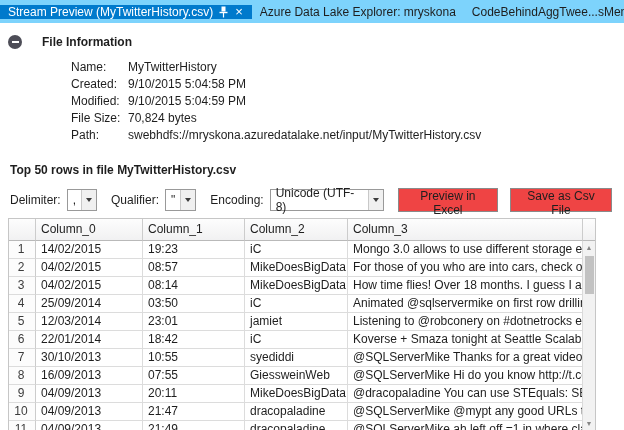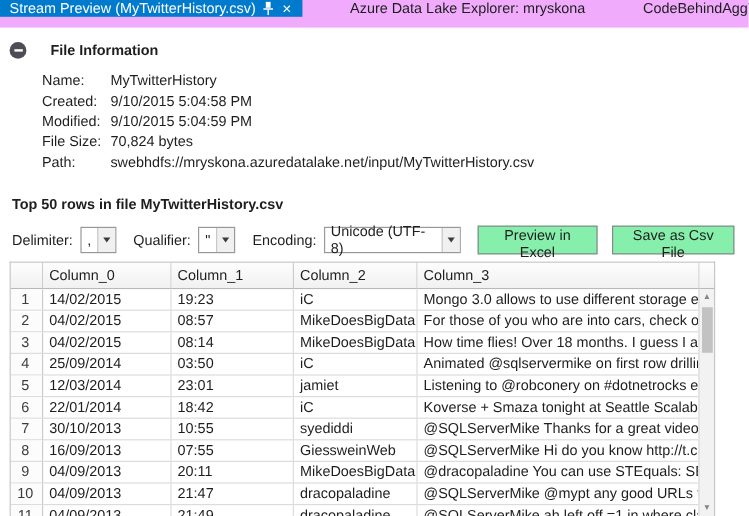--- a/index.html
+++ b/index.html
@@ -3,43 +3,43 @@
 <meta charset="utf-8">
 <style>
   * { margin:0; padding:0; box-sizing:border-box; }
   html,body { background:#fff; }
   .window {
     width:624px; height:430px; position:relative; overflow:hidden;
     background:#fff; font-family:"Liberation Sans", sans-serif;
     font-size:12px; color:#1E1E1E;
   }
   
-  .tabbar { height:23px; background:#f0abfc; display:flex; align-items:flex-start; overflow:hidden; white-space:nowrap;gap:32px; }
+  .tabbar { height:23px; background:#7dd3fc; display:flex; align-items:center; overflow:hidden; white-space:nowrap; }
   .tab { display:flex; align-items:center; padding:0 8px; gap:6px; color:#1E1E1E; cursor:default; }
   .tab.active { background:#007ACC; color:#fff; }
   .tab-pin svg { display:block; }
   .tab-close { font-size:13px; line-height:1; padding:0 1px; }
   
   .fileinfo-header { display:flex; align-items:center; margin:12px 0 0 8px; gap:20px; }
   .collapse-btn { width:14px; height:14px; flex:none; border-radius:50%; background:#4D4D57; display:inline-flex; align-items:center; justify-content:center; }
   .collapse-btn .minus { width:7px; height:2px; background:#fff; }
   .section-title { font-weight:bold; }
   .fields { margin:10px 0 0 35px; }
   .field-row { display:flex; height:17px; line-height:17px; white-space:nowrap; }
-  .field-label { width:57px; flex:none; }
+  .field-label { width:57px; flex:none;margin-left:36px; }
   
   .preview-title { font-weight:bold; margin:19px 0 0 10px; }
   .controls { display:flex; align-items:center; margin:11px 0 12px 10px; height:24px; }
   .ctl-label { margin-right:6px; }
   .combo { display:inline-flex; align-items:stretch; height:22px; border:1px solid #999; background:#fff; margin-right:14px; }
   .combo-val { display:flex; align-items:center; padding:0 5px; min-width:12px; }
   .combo-arrow { width:15px; display:flex; align-items:center; justify-content:center; background:#F0F0F0; border-left:1px solid #C8C8C8; }
   .combo-arrow::after { content:""; border-left:3.5px solid transparent; border-right:3.5px solid transparent; border-top:4px solid #3C3C3C; }
   .combo-enc .combo-val { min-width:97px; }
-  .btn { height:24px; padding:0 14px; margin-right:12px; background:#86efac; border:1px solid #8A8A8A; font-family:inherit; font-size:12px; color:#1E1E1E; cursor:default; }
+  .btn { height:24px; padding:0 14px; margin-right:12px; background:#ef4444; border:1px solid #8A8A8A; font-family:inherit; font-size:12px; color:#1E1E1E; cursor:default; }
   
   .grid { position:absolute; left:8px; top:218px; width:588px; bottom:0; border:1px solid #C6C6C6; border-bottom:none; overflow:hidden; background:#fff; }
   .grid-header { display:flex; height:22px; }
   .hcell { background:linear-gradient(#FDFDFD,#F1F1F2); border-right:1px solid #CCCCCC; border-bottom:1px solid #B9B9B9; line-height:21px; padding:0 4px 0 5px; overflow:hidden; white-space:nowrap; }
   .hfill { flex:1; border-right:none; padding:0; }
   .col-num { width:27px; flex:none; }
   .col-0 { width:107px; flex:none; }
   .col-1 { width:102px; flex:none; }
   .col-2 { width:103px; flex:none; }
   .grid-header .col-3 { width:235px; flex:none; }

